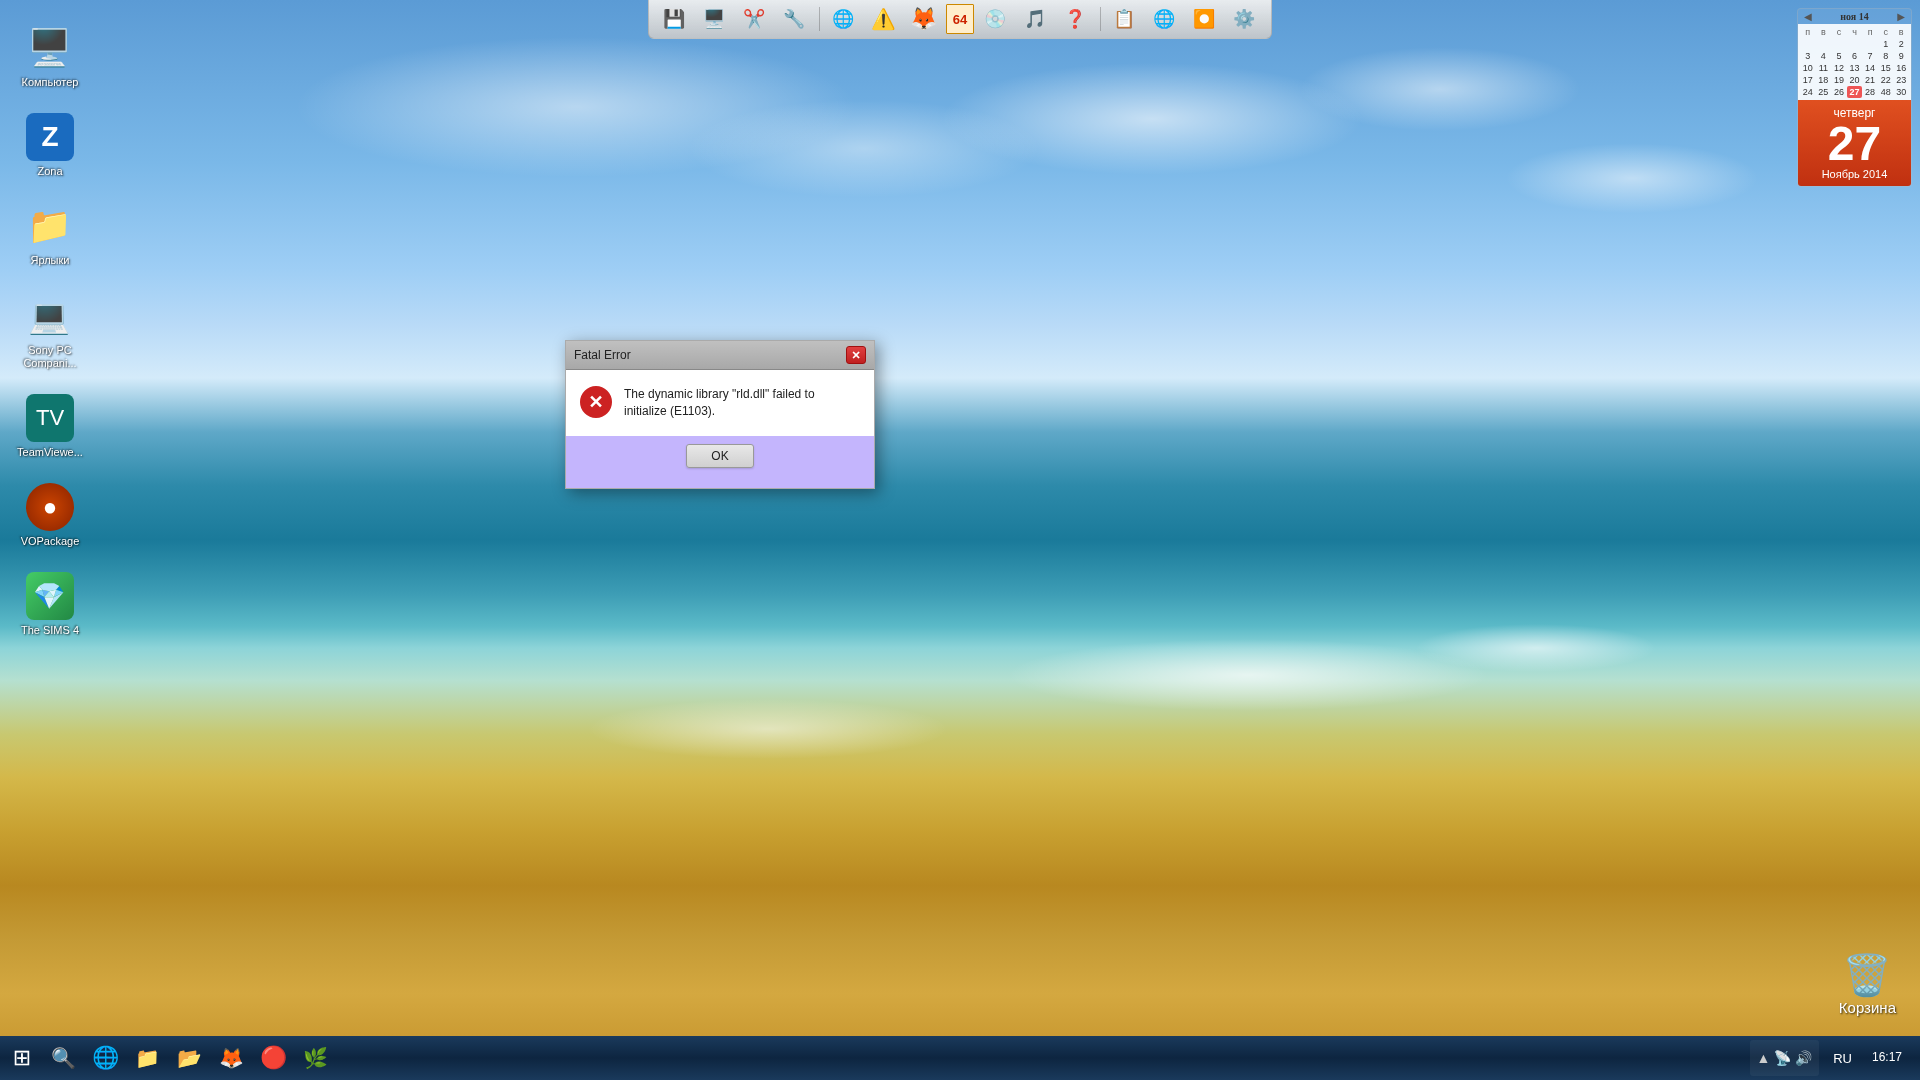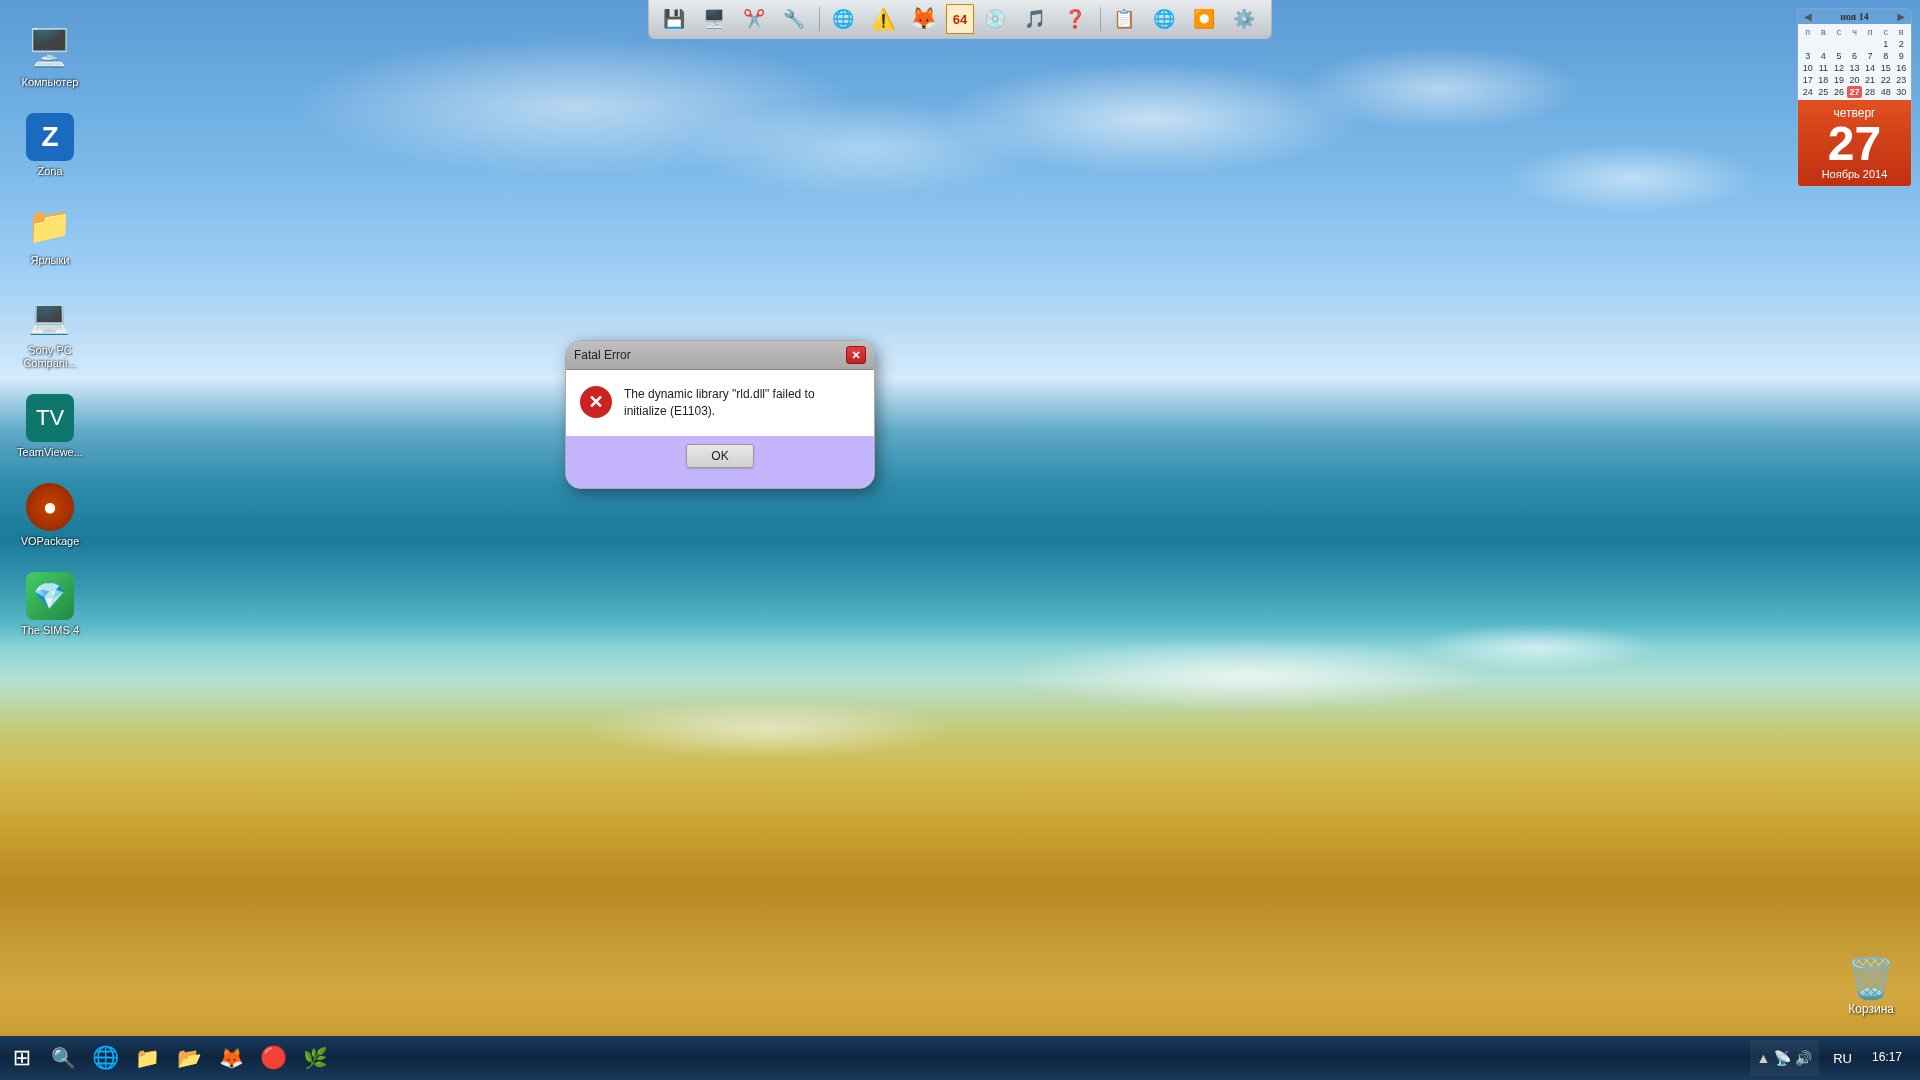--- a/index.html
+++ b/index.html
@@ -347,42 +347,42 @@
       padding: 4px;
       border-radius: 4px;
     }
 
     .recycle-icon {
       font-size: 40px;
     }
 
     .recycle-label {
       color: white;
-      font-size: 12px;
+      font-size: 15px;
       text-shadow: 1px 1px 2px rgba(0,0,0,0.8);
     }
 
     
     .dialog-overlay {
       position: absolute;
       top: 0; left: 0;
       width: 100%;
       height: 100%;
       z-index: 200;
       pointer-events: none;
     }
 
     .fatal-error-dialog {
       position: absolute;
       top: 340px;
       left: 565px;
       width: 310px;
       background: #f0f0f0;
       border: 1px solid #aaa;
-      border-radius: 16px;
+      border-radius: 0;
       box-shadow: 4px 4px 15px rgba(0,0,0,0.4);
       pointer-events: all;
       overflow: hidden;
     }
 
     .dialog-titlebar {
       display: flex;
       align-items: center;
       justify-content: space-between;
       padding: 5px 8px;

